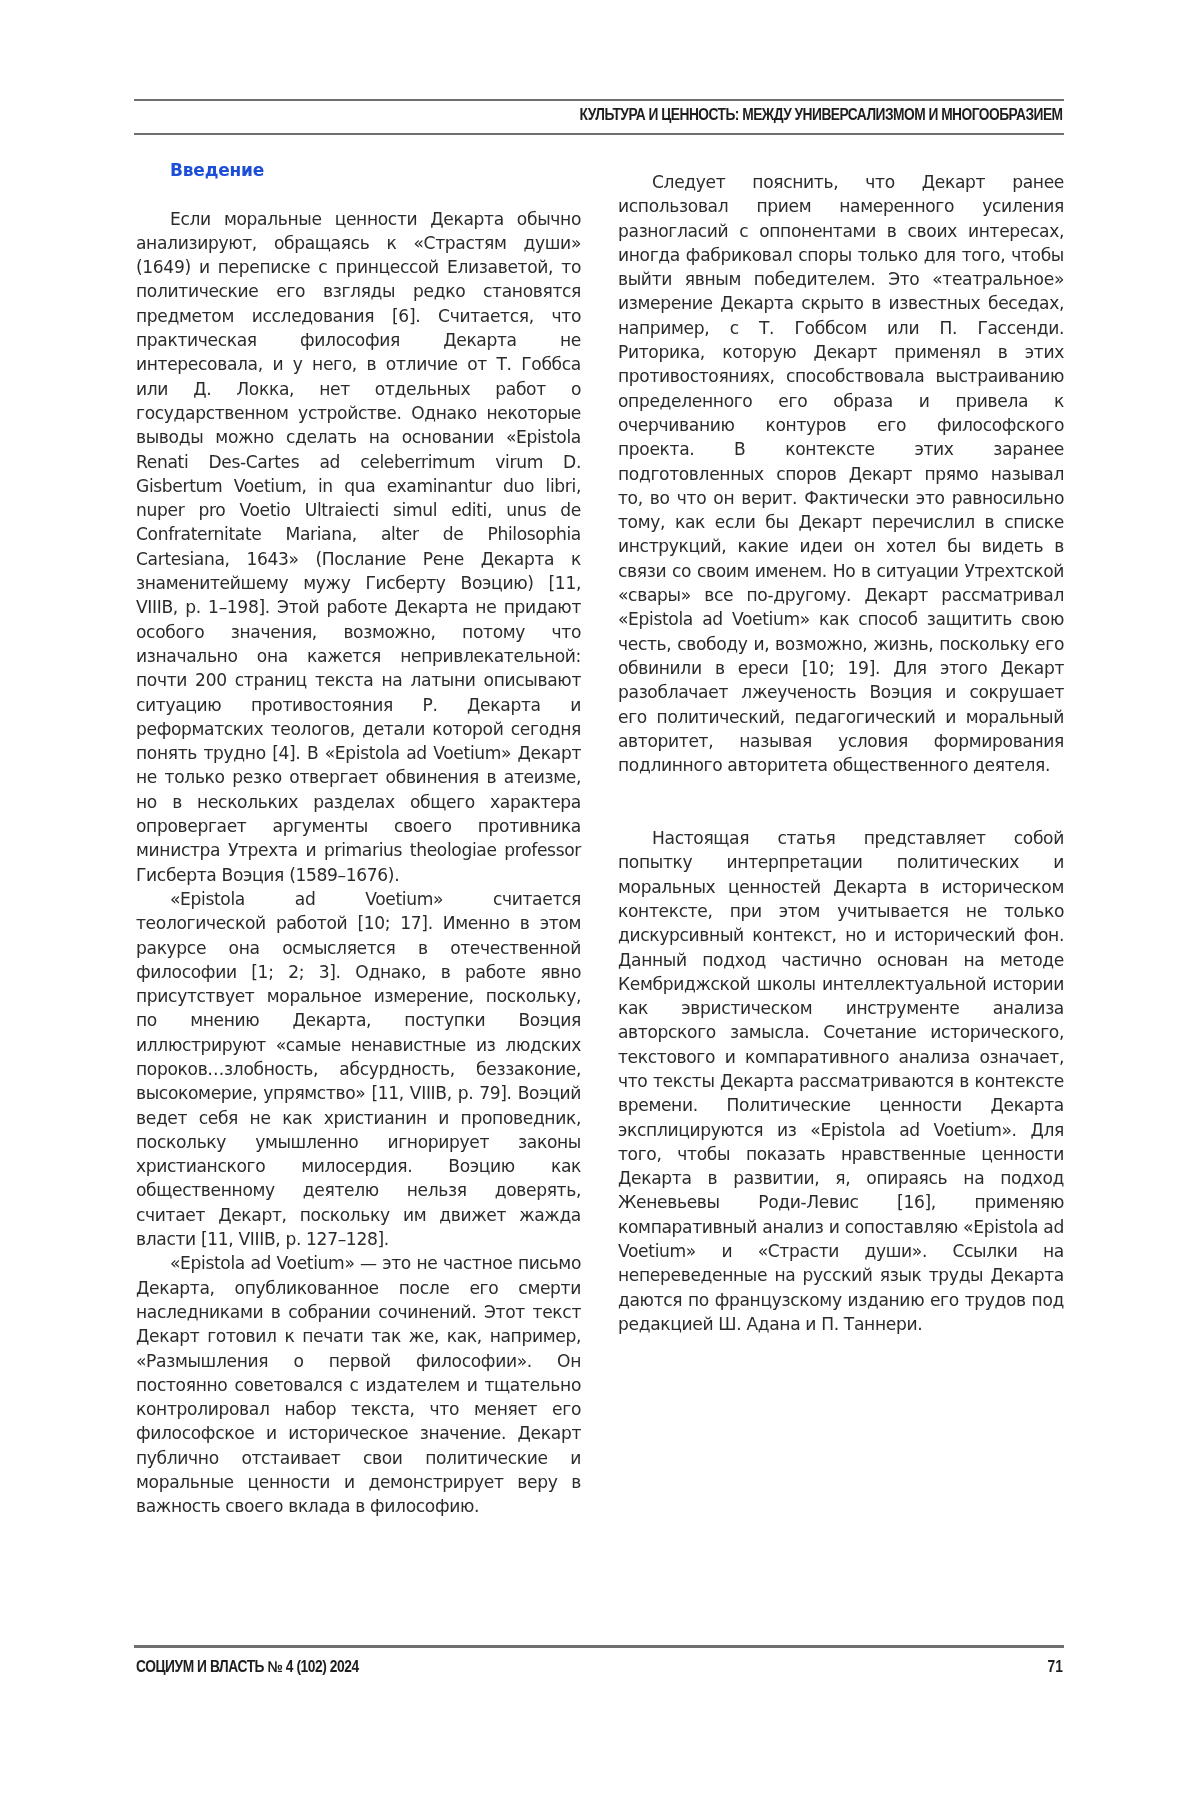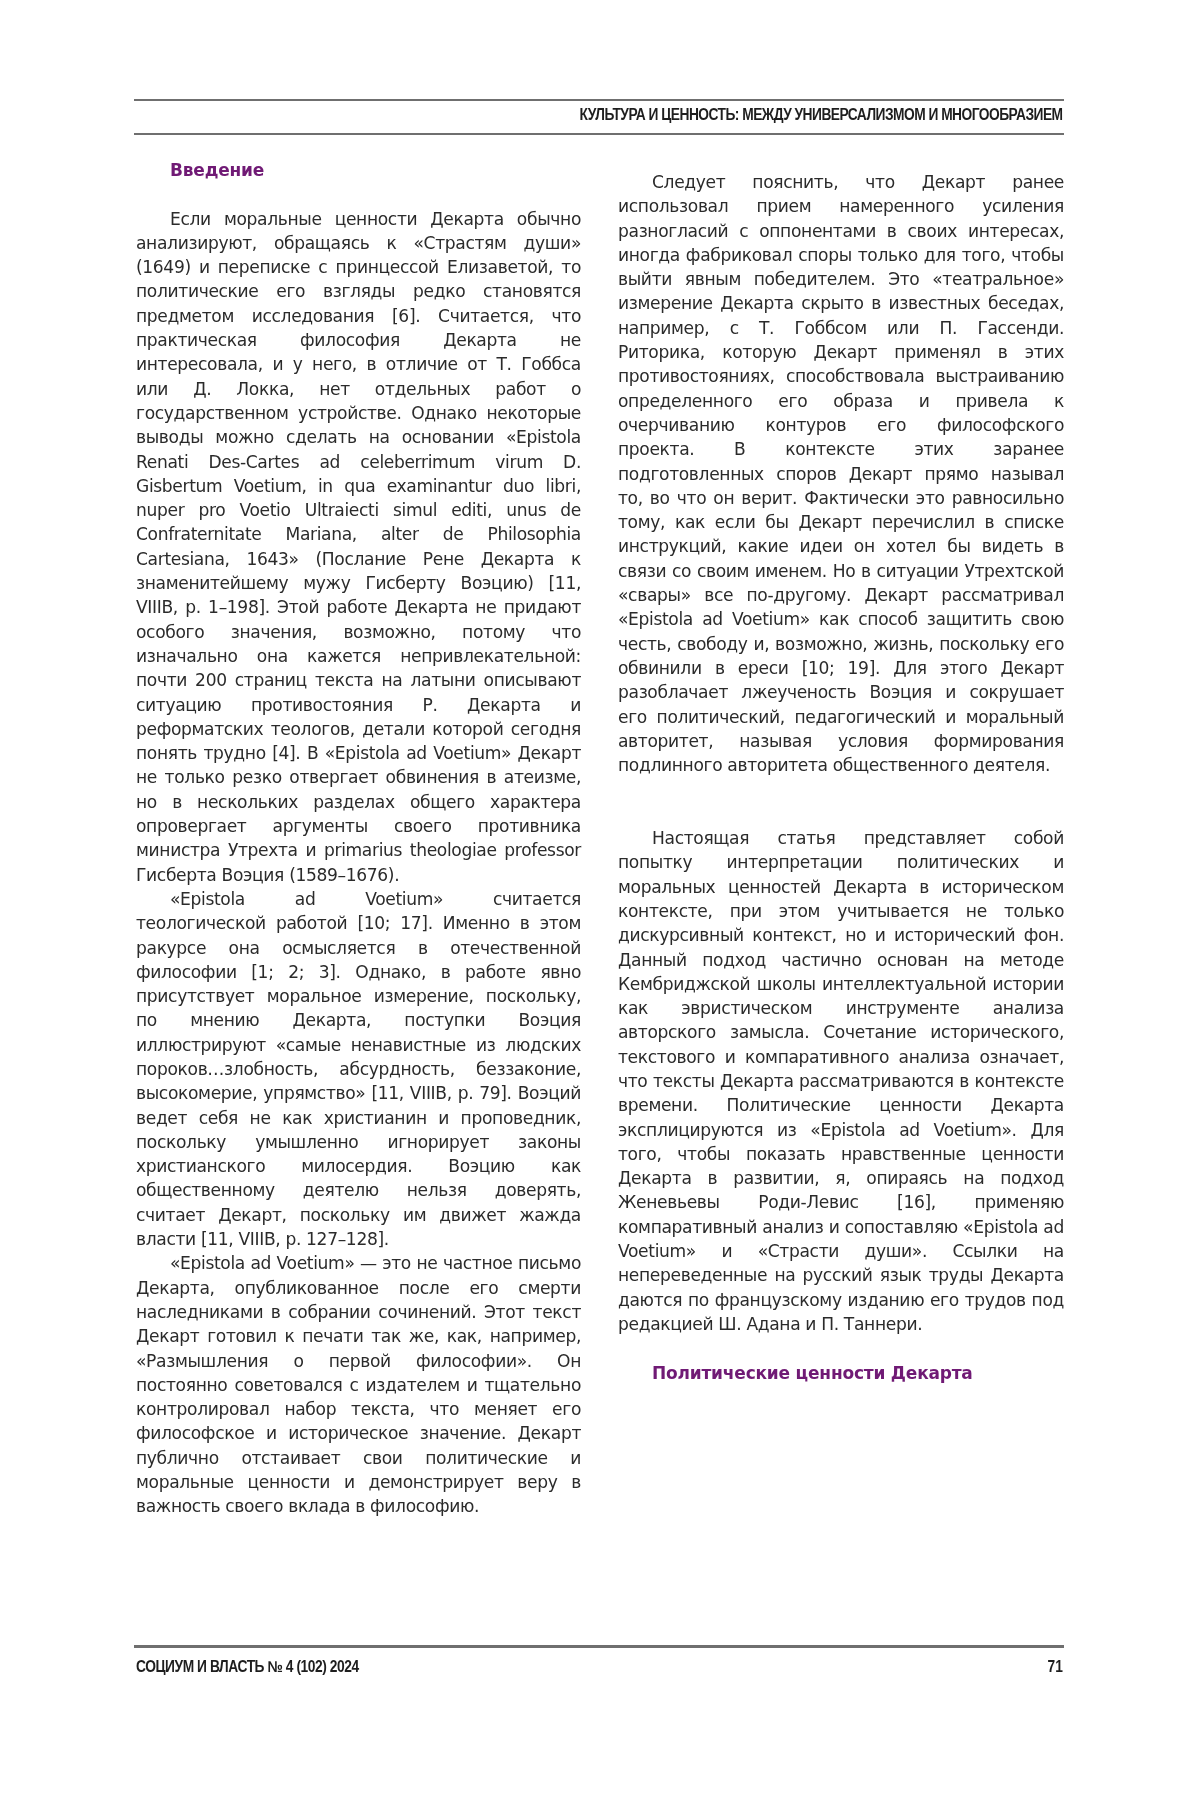--- a/index.html
+++ b/index.html
@@ -29,21 +29,21 @@
     font-size: 16px; color: #1e1e1e; transform: scaleX(0.86); transform-origin: right center;
   }
   .column {
     position: absolute; top: 170px;
     font-size: 17.1px; line-height: 24.3px; letter-spacing: -0.35px;
   }
   #col-left { left: 136px; width: 445px; }
   #col-right { left: 618px; width: 446px; }
   .column p { margin: 0; text-align: justify; text-indent: 34px; hyphens: manual; }
   .column h2 {
-    margin: 0; font-size: 17px; font-weight: bold; color: #701a75;
+    margin: 0; font-size: 17px; font-weight: bold; color: #1d4ed8;
     padding-left: 34px; line-height: 24.3px; letter-spacing: -0.2px;
   }
   .gap1 { height: 24.3px; }
   #col-left h2 { margin-top: -12px; }
   #col-right p.first { margin-top: 0; }
 </style>
 </head>
 <body>
 
 <div class="rule" id="rule-top"></div>
@@ -57,19 +57,18 @@
   <p>«Epistola ad Voetium» считается теологической работой [10; 17]. Именно в этом ракурсе она осмысляется в отечественной философии [1; 2; 3]. Однако, в работе явно присутствует моральное измерение, поскольку, по мнению Декарта, поступки Воэция иллюстрируют «самые ненавистные из людских пороков…злобность, абсурдность, беззаконие, высокомерие, упрямство» [11, VIIIB, p. 79]. Воэций ведет себя не как христианин и проповедник, поскольку умышленно игнорирует законы христианского милосердия. Воэцию как общественному деятелю нельзя доверять, считает Декарт, поскольку им движет жажда власти [11, VIIIB, p. 127–128].</p>
   <p>«Epistola ad Voetium» — это не частное письмо Декарта, опубликованное после его смерти наследниками в собрании сочинений. Этот текст Декарт готовил к печати так же, как, например, «Размышления о первой философии». Он постоянно советовался с издателем и тщательно контролировал набор текста, что меняет его философское и историческое значение. Декарт публично отстаивает свои политические и моральные ценности и демонстрирует веру в важность своего вклада в философию.</p>
 </div>
 
 <div class="column" id="col-right">
   <p class="first">Следует пояснить, что Декарт ранее использовал прием намеренного усиления разногласий с оппонентами в своих интересах, иногда фабриковал споры только для того, чтобы выйти явным победителем. Это «театральное» измерение Декарта скрыто в известных беседах, например, с Т. Гоббсом или П. Гассенди. Риторика, которую Декарт применял в этих противостояниях, способствовала выстраиванию определенного его образа и привела к очерчиванию контуров его философского проекта. В контексте этих заранее подготовленных споров Декарт прямо называл то, во что он верит. Фактически это равносильно тому, как если бы Декарт перечислил в списке инструкций, какие идеи он хотел бы видеть в связи со своим именем. Но в ситуации Утрехтской «свары» все по-другому. Декарт рассматривал «Epistola ad Voetium» как способ защитить свою честь, свободу и, возможно, жизнь, поскольку его обвинили в ереси [10; 19]. Для этого Декарт разоблачает лжеученость Воэция и сокрушает его политический, педагогический и моральный авторитет, называя условия формирования подлинного авторитета общественного деятеля.</p>
   <div class="gap1"></div>
   <div class="gap1"></div>
   <p>Настоящая статья представляет собой попытку интерпретации политических и моральных ценностей Декарта в историческом контексте, при этом учитывается не только дискурсивный контекст, но и исторический фон. Данный подход частично основан на методе Кембриджской школы интеллектуальной истории как эвристическом инструменте анализа авторского замысла. Сочетание исторического, текстового и компаративного анализа означает, что тексты Декарта рассматриваются в контексте времени. Политические ценности Декарта эксплицируются из «Epistola ad Voetium». Для того, чтобы показать нравственные ценности Декарта в развитии, я, опираясь на подход Женевьевы Роди-Левис [16], применяю компаративный анализ и сопоставляю «Epistola ad Voetium» и «Страсти души». Ссылки на непереведенные на русский язык труды Декарта даются по французскому изданию его трудов под редакцией Ш. Адана и П. Таннери.</p>
   <div class="gap1"></div>
-  <h2>Политические ценности Декарта</h2>
   <div class="gap1"></div>
 </div>
 
 <div class="rule" id="rule-footer"></div>
 <div class="footer-left">СОЦИУМ И ВЛАСТЬ № 4 (102) 2024</div>
 <div class="footer-right">71</div>
 
 </body></html>

